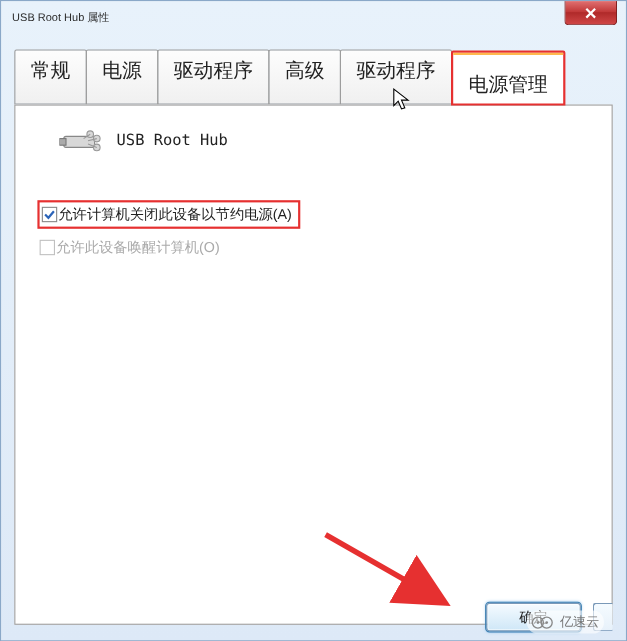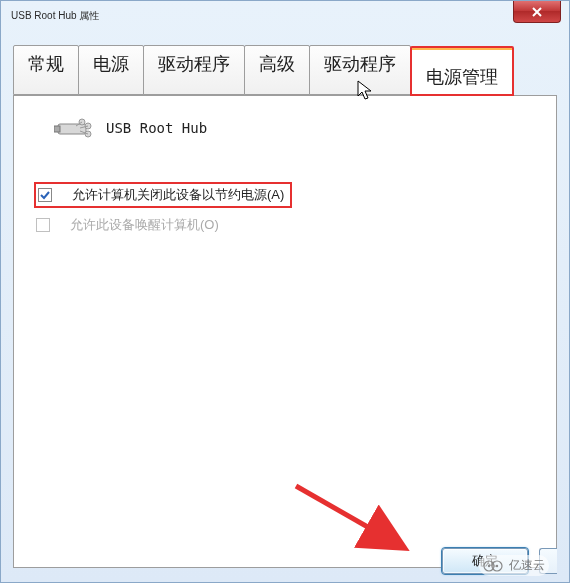--- a/index.html
+++ b/index.html
@@ -106,21 +106,21 @@
     }
     .device-icon svg { width: 40px; height: 28px; }
     .device-name {
       font-family: "Consolas", "SimSun", monospace;
       font-size: 14px;
       color: #222;
     }
     .checkbox-row {
       display: flex;
       align-items: center;
-      gap: 20px;
+      gap: 1px;
       margin: 40px 0 0 4px;
       padding: 2px 6px 2px 2px;
       width: fit-content;
     }
     .checkbox-row.red-box {
       border: 2px solid #e63030;
     }
     .chk {
       width: 14px;
       height: 14px;

